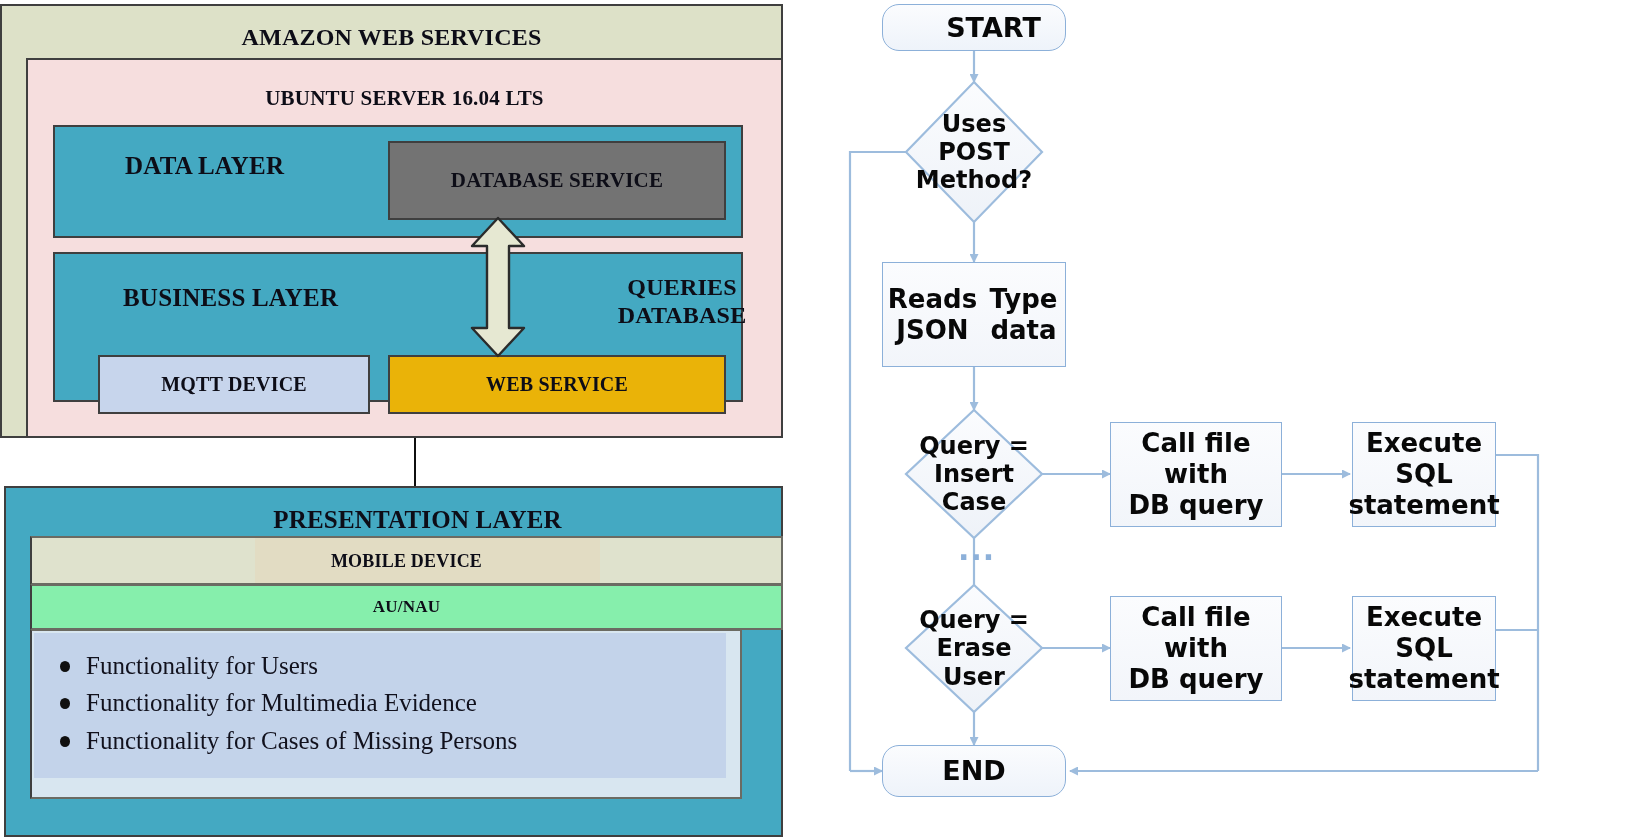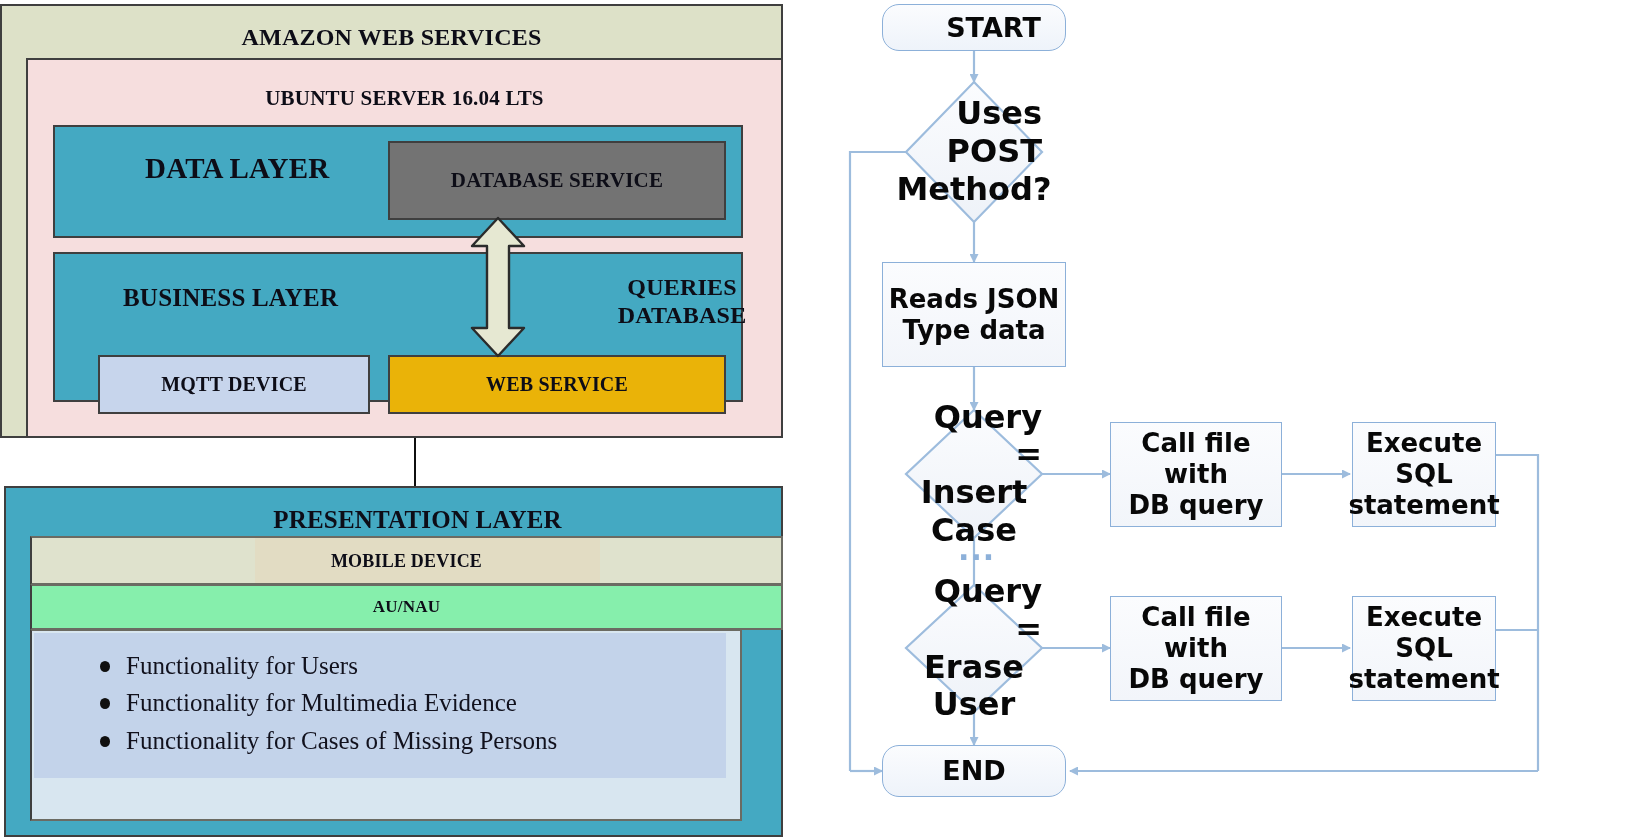--- a/index.html
+++ b/index.html
@@ -19,21 +19,21 @@
   #aws-lbl{top:18px;font-size:24px;}
 
   
   #ubuntu{left:26px;top:58px;width:757px;height:380px;background:#f6dede;
           border:2px solid #3f3f3f;}
   #ubuntu-lbl{top:26px;font-size:21px;}
 
   
   #datalayer{left:53px;top:125px;width:690px;height:113px;background:#44a9c2;
              border:2px solid #3f3f3f;}
-  #datalayer-lbl{top:25px;font-size:29px;text-align:left;padding-left:90px;width:auto;}
+  #datalayer-lbl{top:25px;font-size:25px;text-align:left;padding-left:70px;width:auto;}
 
   
   #dbservice{left:388px;top:141px;width:338px;height:79px;background:#737373;
              border:2px solid #3f3f3f;}
   #dbservice-lbl{top:25px;font-size:21px;}
 
   
   #bizlayer{left:53px;top:252px;width:690px;height:150px;background:#44a9c2;
             border:2px solid #3f3f3f;}
   #bizlayer-lbl{top:30px;font-size:25px;text-align:left;padding-left:68px;width:auto;}
@@ -67,43 +67,43 @@
   #mobile-tan{position:absolute;left:223px;top:0;width:345px;height:100%;
               background:#e2dcc3;}
   #mobile-lbl{top:13px;font-size:18px;}
 
   
   #aunau{left:30px;top:584px;width:753px;height:46px;background:#86efac;
          border:2px solid #6b6b63;border-left-color:#3f3f3f;}
   #aunau-lbl{top:11px;font-size:17px;}
 
   
-  #bullets{left:30px;top:629px;width:712px;height:192px;background:#d8e6f0;
-           border:2px solid #6b6b63;border-left-color:#3f3f3f;padding-left:40px;}
+  #bullets{left:30px;top:629px;width:712px;height:170px;background:#d8e6f0;
+           border:2px solid #6b6b63;border-left-color:#3f3f3f;}
   #bullets-inner{position:absolute;left:2px;top:2px;width:692px;height:145px;
                  background:#c3d3ea;}
   #bullets ul{margin:0;padding:16px 0 0 54px;list-style:none;}
   #bullets li{position:relative;font-size:25px;color:#11111d;line-height:1.49;
               white-space:nowrap;}
   #bullets li::before{content:"";position:absolute;left:-26px;top:14px;
               width:10px;height:11px;border-radius:50%;background:#101010;}
 
   
   #flow{position:absolute;left:838px;top:0;width:808px;height:837px;}
   #flow svg{position:absolute;left:0;top:0;}
 
   .fnode{position:absolute;box-sizing:border-box;display:flex;
          align-items:center;justify-content:center;text-align:center;
          font-family:"DejaVu Sans",sans-serif;font-weight:bold;color:#080808;
          line-height:1.18;}
   .term{background:linear-gradient(#fbfcfe,#eef3fa);border:1.6px solid #8cb0d9;
         border-radius:17px;font-size:27px;}
   .proc{background:linear-gradient(#fbfcfe,#f2f5fa);border:1.6px solid #8cb0d9;
         font-size:26px;}
-  .dec{font-size:32px;background:transparent;border:0;text-align:right;}
+  .dec{font-size:24px;background:transparent;border:0;}
   .dec span{position:relative;z-index:2;}
   .ellipsis{position:absolute;color:#8cb0d9;font-size:30px;font-weight:bold;
             font-family:"DejaVu Sans",sans-serif;letter-spacing:1px;}
 </style>
 </head>
 <body>
 
 <div id="arch">
 
   <div class="bx" id="aws">
@@ -215,21 +215,21 @@
 
   <div class="fnode term" style="left:44px;top:4px;width:184px;height:47px;padding-left:39px;">
     <span>START</span>
   </div>
 
   <div class="fnode dec" style="left:68px;top:82px;width:136px;height:140px;flex-direction:column;">
     <span>Uses POST</span>
     <span>Method?</span>
   </div>
 
-  <div class="fnode proc" style="left:44px;top:262px;width:184px;height:105px;flex-direction:column;">
+  <div class="fnode proc" style="left:44px;top:262px;width:184px;height:105px;flex-direction:row;">
     <span>Reads JSON</span>
     <span>Type data</span>
   </div>
 
   <div class="fnode dec" style="left:68px;top:410px;width:136px;height:128px;flex-direction:column;">
     <span>Query =</span>
     <span>Insert</span>
     <span>Case</span>
   </div>
 

